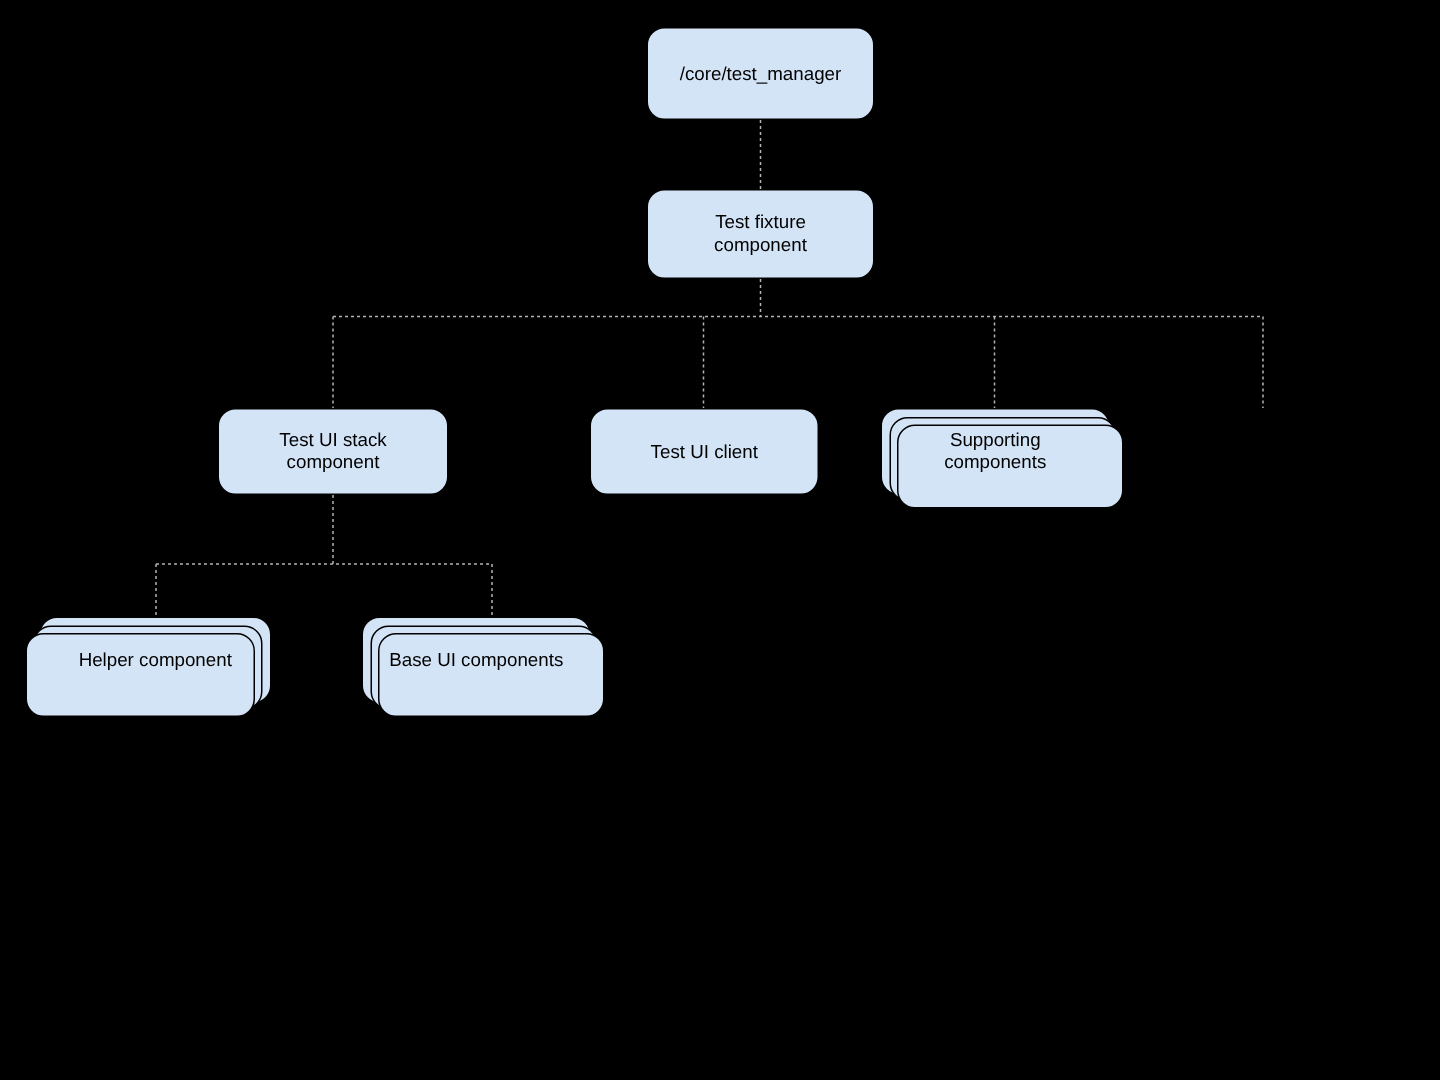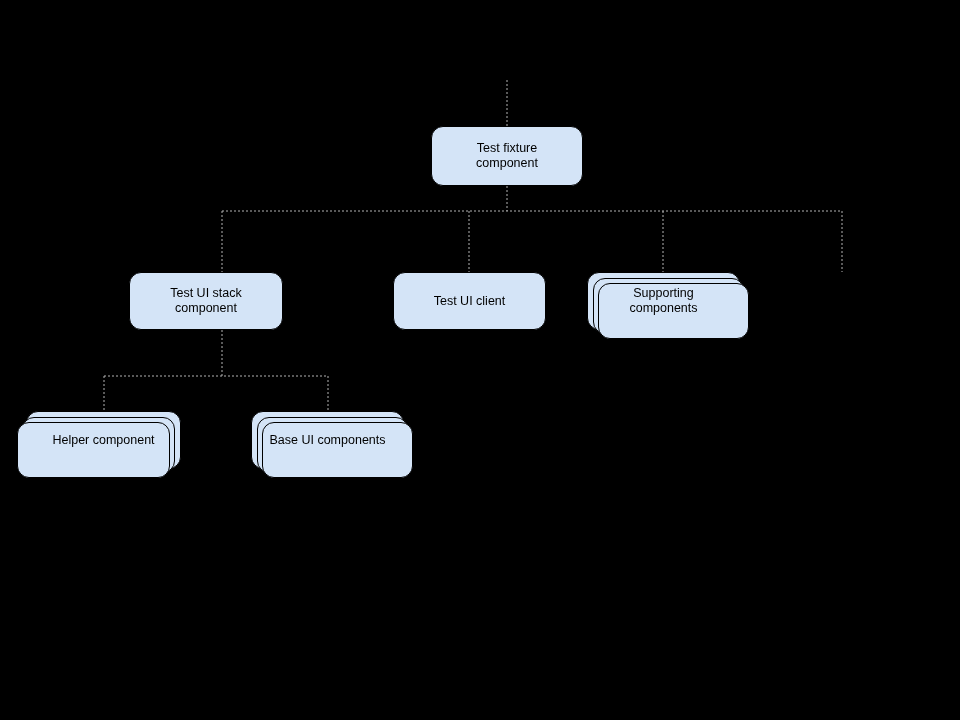--- a/index.html
+++ b/index.html
@@ -106,42 +106,45 @@
       <path d="M663,211 L663,272"></path>
       <path d="M842,211 L842,272"></path>
 
       <path d="M222,330 L222,376"></path>
       <path d="M104,376 L328,376"></path>
       <path d="M104,376 L104,411"></path>
       <path d="M328,376 L328,411"></path>
     </g>
   </svg>
 
+  <div class="node" style="left:431px; top:18px; width:152px; height:62px;">
+    <span class="label">/core/test_manager</span>
+  </div>
 
   <div class="node" style="left:431px; top:126px; width:152px; height:60px;">
     <span class="label">Test fixture
 component</span>
   </div>
 
-  <div class="node" style="left:129px; top:272px; width:154px; height:58px;justify-content:center;">
+  <div class="node" style="left:145px; top:272px; width:154px; height:58px;justify-content:center;">
     <span class="label">Test UI stack
 component</span>
   </div>
 
   <div class="node stack" style="left:587px; top:272px; width:153px; height:58px;">
     <span class="label">Supporting
 components</span>
   </div>
 
   <div class="node" style="left:393px; top:272px; width:153px; height:58px;">
     <span class="label">Test UI client</span>
   </div>
 
 
   <div class="node stack stack-left" style="left:26px; top:411px; width:155px; height:58px;">
     <span class="label">Helper component</span>
   </div>
 
-  <div class="node stack" style="left:251px; top:411px; width:153px; height:58px;">
+  <div class="node stack" style="left:241px; top:411px; width:153px; height:58px;">
     <span class="label">Base UI components</span>
   </div>
 
 </div>
 
 </body></html>

